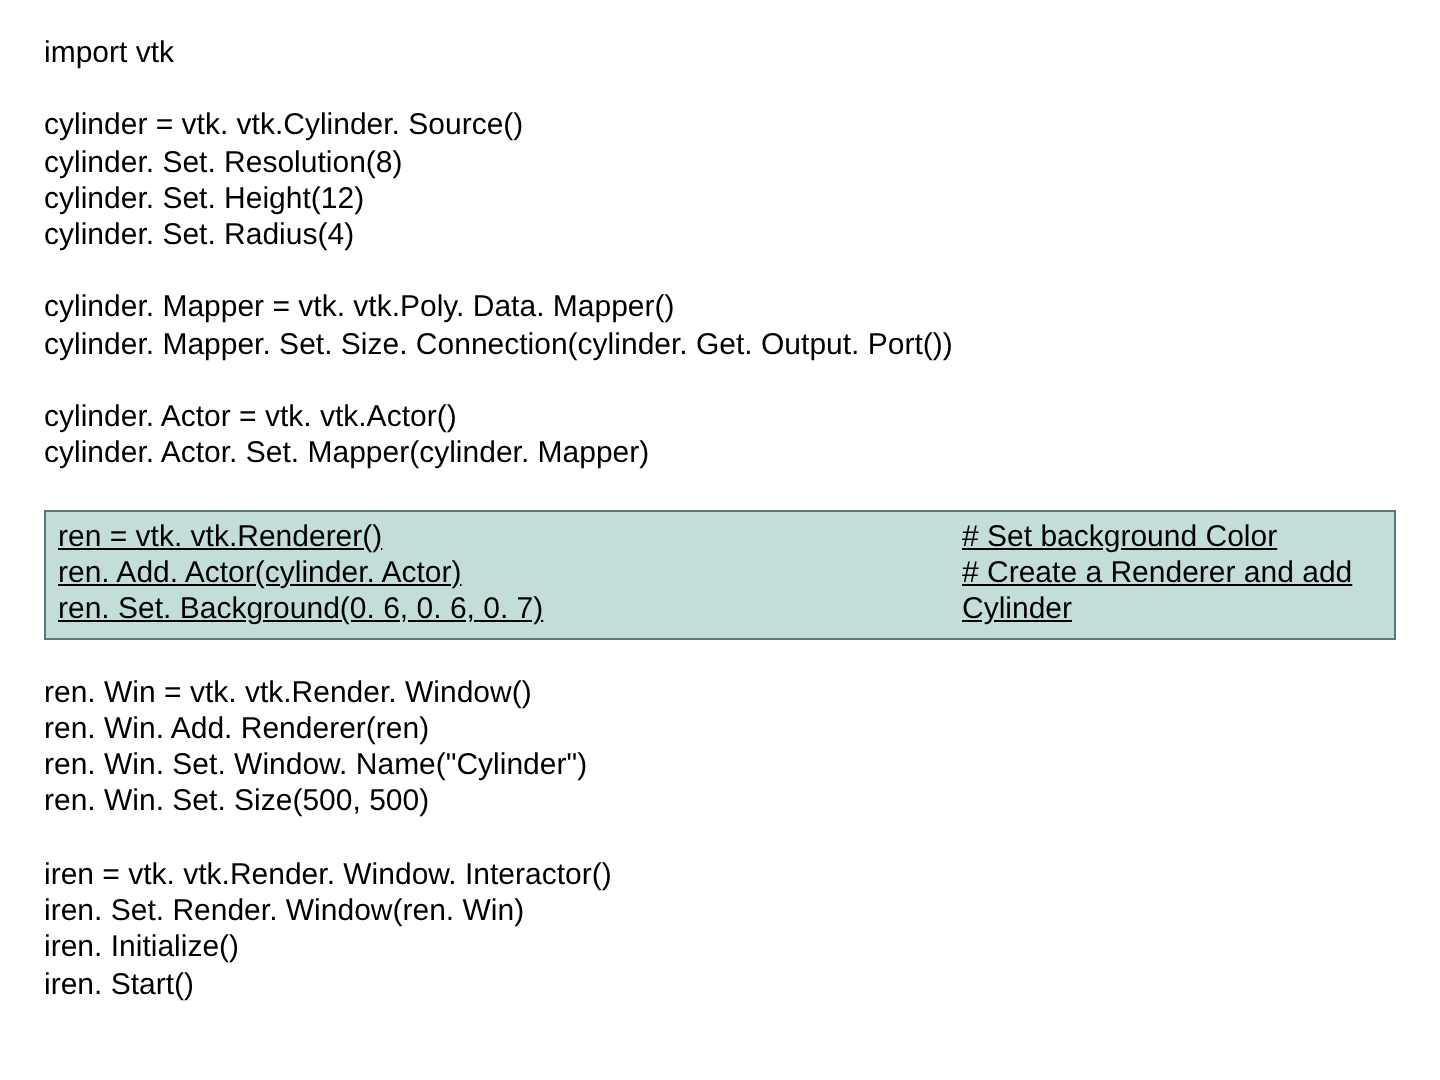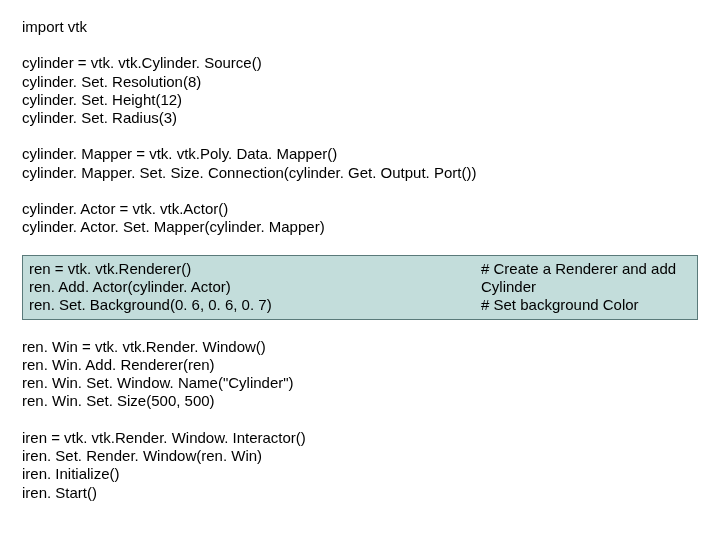--- a/index.html
+++ b/index.html
@@ -20,20 +20,21 @@
   .highlight-wrap {
     position: relative;
     margin-bottom: 18px;
   }
   .highlight-box {
     border: 1px solid #5a7a7a;
     background: #c3dddb;
     box-sizing: border-box;
     padding: 4px 6px 4px 6px;
     position: relative;
+    text-decoration: underline;
   }
   .hl-inner {
     display: flex;
     align-items: flex-start;
   }
   .hl-code {
     white-space: pre;
     flex: 0 0 auto;
   }
   .hl-comments {
@@ -47,37 +48,37 @@
   }
 </style>
 </head>
 <body>
 
 <div class="block">import vtk</div>
 
 <div class="block">cylinder = vtk. vtk.Cylinder. Source()
 cylinder. Set. Resolution(8)
 cylinder. Set. Height(12)
-cylinder. Set. Radius(3)</div>
+cylinder. Set. Radius(4)</div>
 
 <div class="block">cylinder. Mapper = vtk. vtk.Poly. Data. Mapper()
 cylinder. Mapper. Set. Size. Connection(cylinder. Get. Output. Port())</div>
 
 <div class="block">cylinder. Actor = vtk. vtk.Actor()
 cylinder. Actor. Set. Mapper(cylinder. Mapper)</div>
 
 <div class="highlight-wrap">
   <div class="highlight-box">
     <div class="hl-inner">
       <div class="hl-code">ren = vtk. vtk.Renderer()
 ren. Add. Actor(cylinder. Actor)
 ren. Set. Background(0. 6, 0. 6, 0. 7)</div>
       <div class="hl-comments">
+        <span class="c"># Set background Color</span>
         <span class="c"># Create a Renderer and add Cylinder</span>
-        <span class="c"># Set background Color</span>
       </div>
     </div>
   </div>
 </div>
 
 <div class="block">ren. Win = vtk. vtk.Render. Window()
 ren. Win. Add. Renderer(ren)
 ren. Win. Set. Window. Name("Cylinder")
 ren. Win. Set. Size(500, 500)</div>
 

